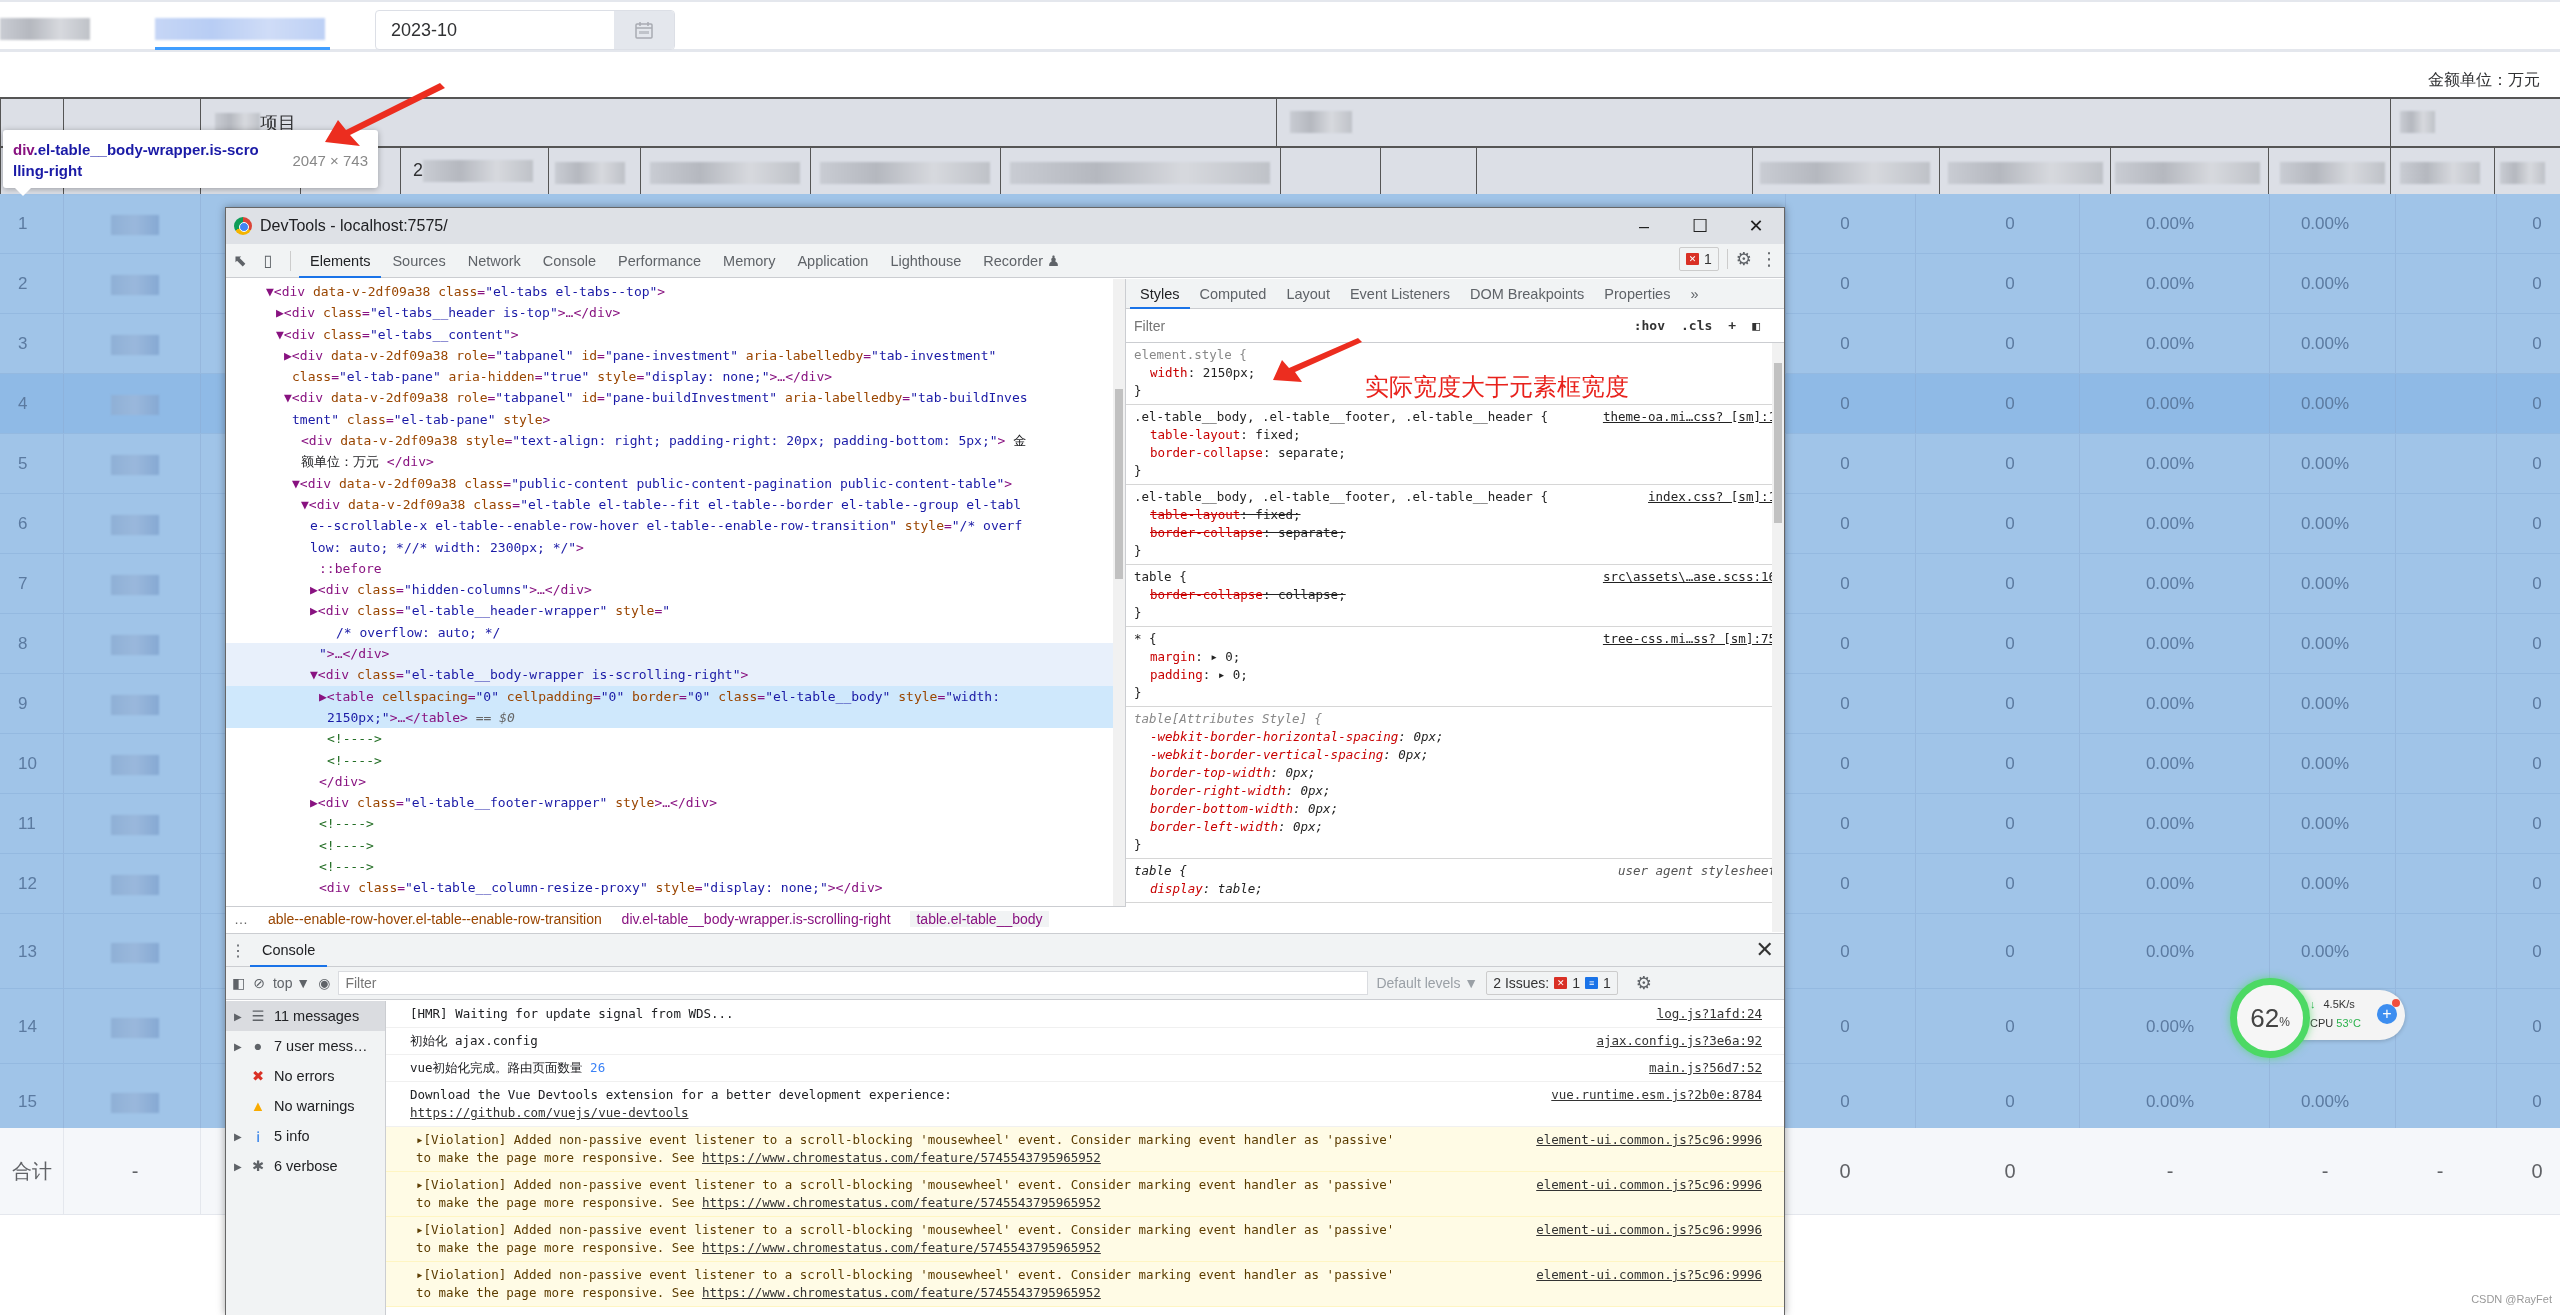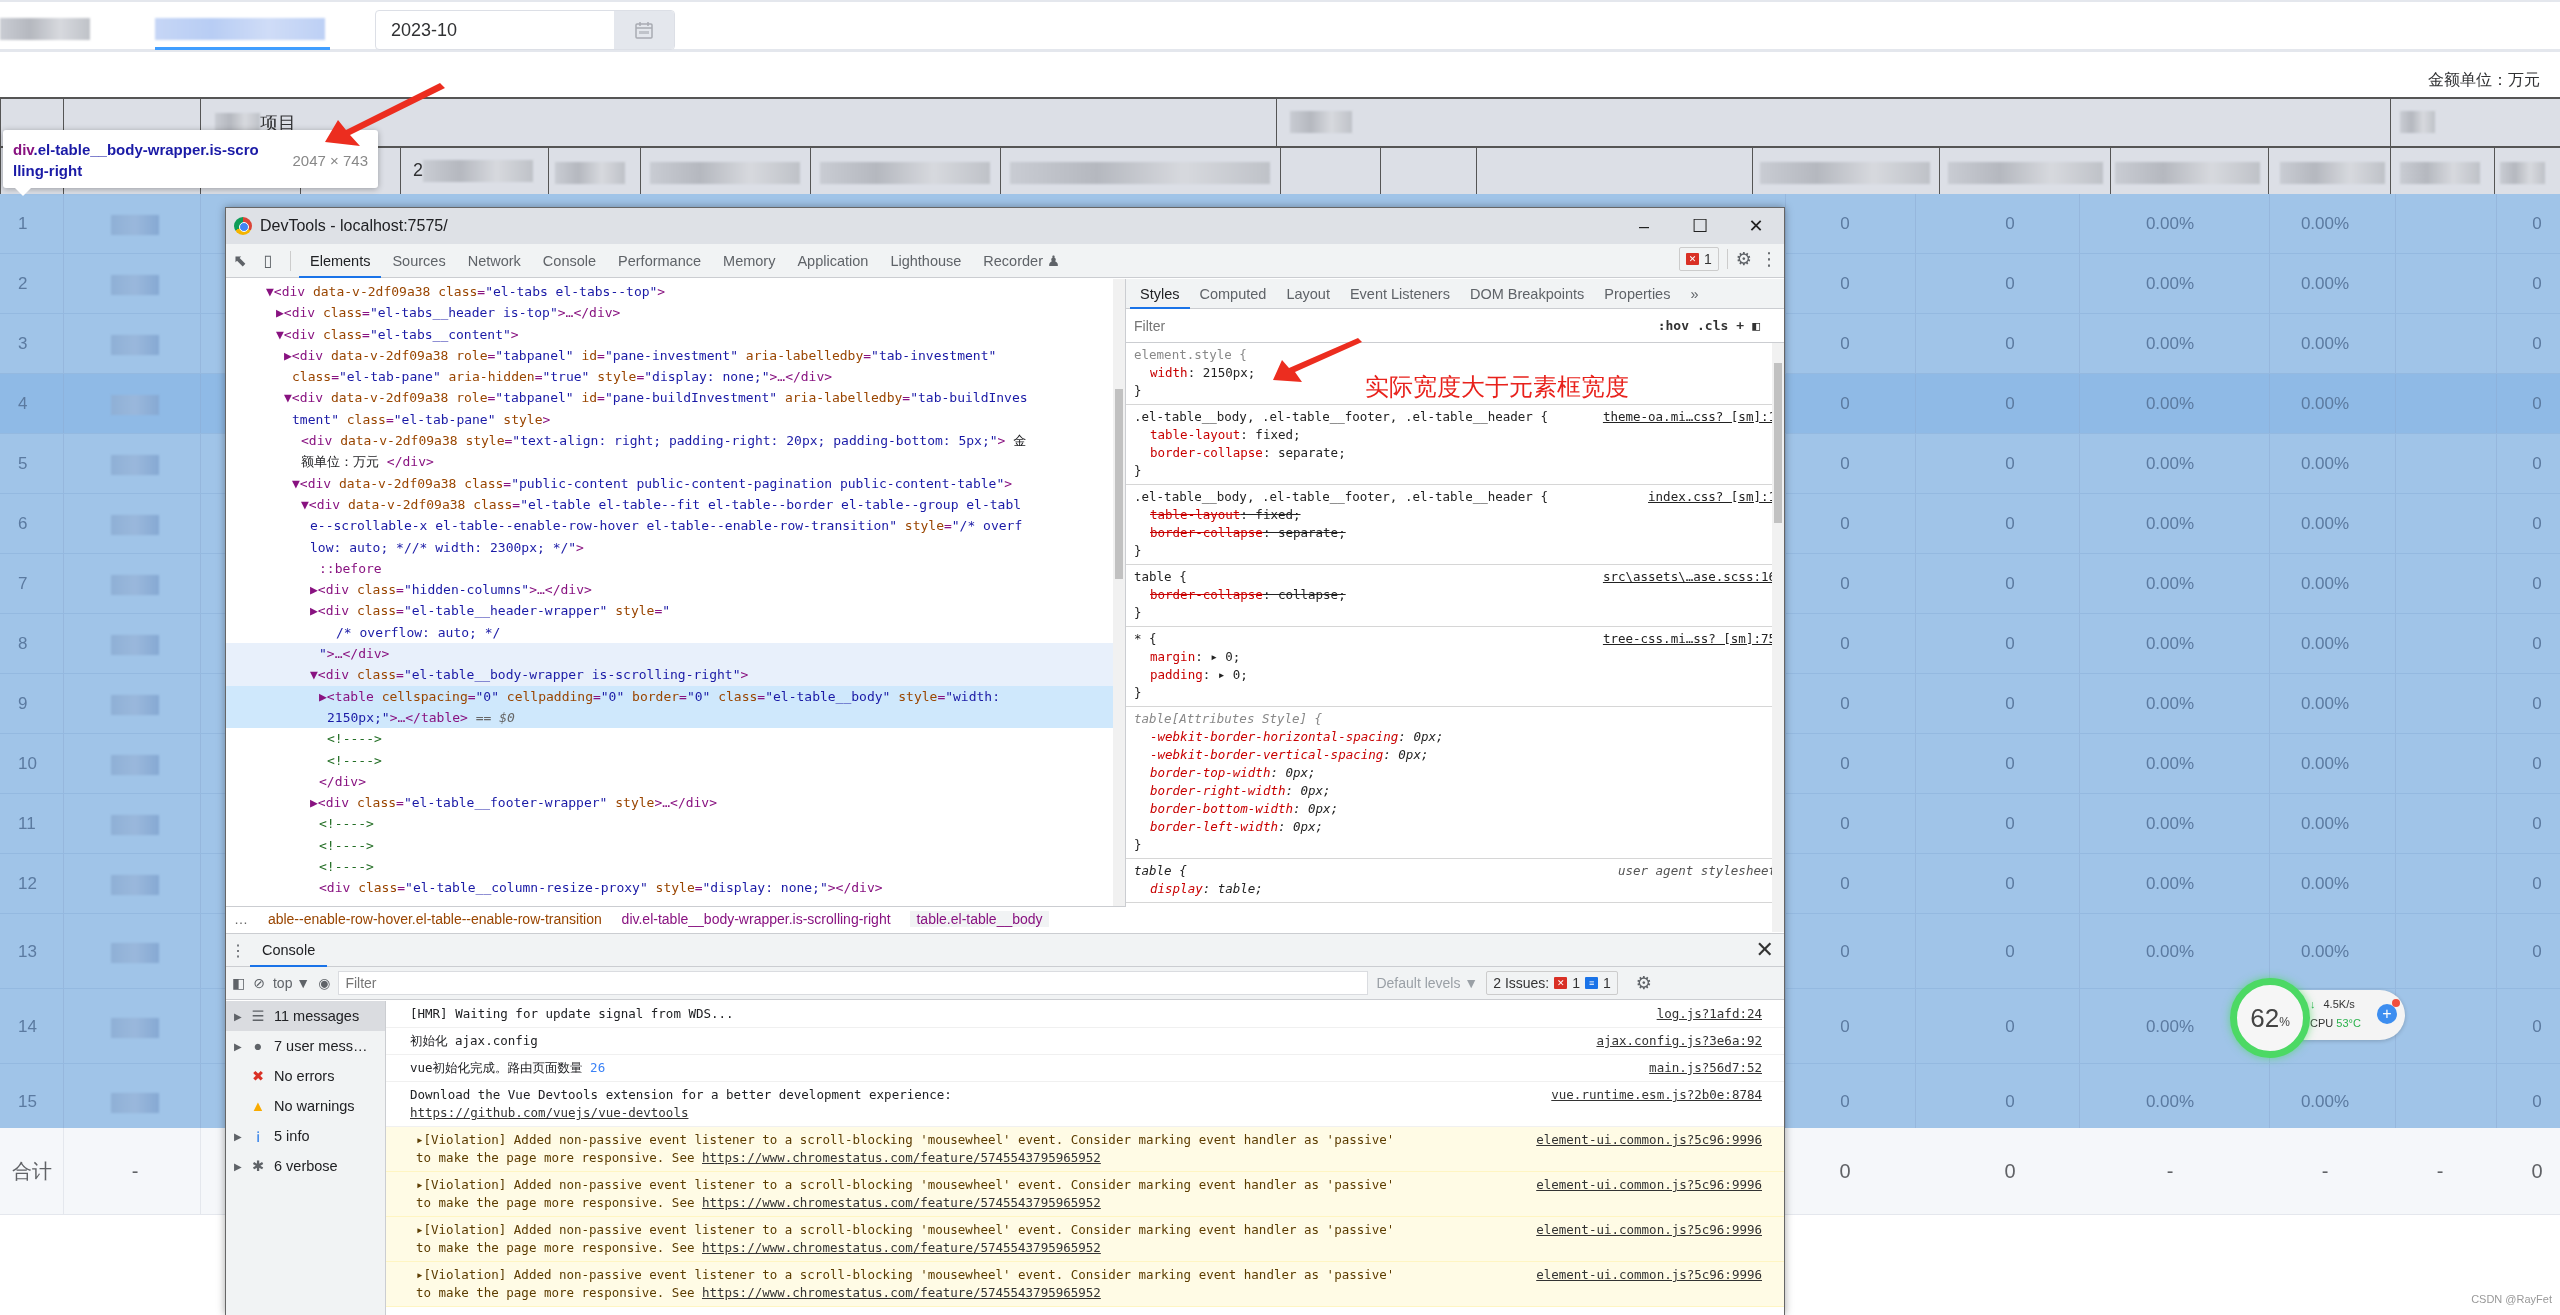--- a/index.html
+++ b/index.html
@@ -72,21 +72,21 @@
   .crumbs span { margin-right: 16px; color: #994500; }
   .crumbs .c2 { color: #881280; }
   .crumbs .c3 { background: #f1f3f4; color: #881280; padding: 0 6px; }
 
   .styles { position: absolute; left: 900px; top: 71px; width: 658px; height: 653px; background: #fff; overflow: hidden; }
   .st-tabs { height: 30px; border-bottom: 1px solid #cbcdd1; display: flex; align-items: center; background: #f1f3f4; font-size: 14.5px; color: #5f6368; padding-left: 4px; }
   .st-tabs span { padding: 0 10px; height: 30px; line-height: 30px; }
   .st-tabs .active { color: #202124; border-bottom: 2px solid #1a73e8; }
   .st-filter { height: 34px; display: flex; align-items: center; border-bottom: 1px solid #cbcdd1; padding: 0 4px; }
   .st-filter input { flex: 0 0 357px; height: 24px; border: none; background: #fff; font-size: 14px; padding-left: 4px; font-family: "Liberation Sans", sans-serif; }
-  .st-filter .tools { margin-left: auto; display: flex; gap: 8px; font-family: "DejaVu Sans Mono", monospace; font-size: 13px; font-weight: bold; color: #333; margin-right: 20px; }
+  .st-filter .tools { margin-left: auto; display: flex; gap: 16px; font-family: "DejaVu Sans Mono", monospace; font-size: 13px; font-weight: bold; color: #333; margin-right: 20px; }
   .rule { border-bottom: 1px solid #d6d6d6; padding: 3px 8px 4px; font-family: "DejaVu Sans Mono", "Liberation Mono", monospace; font-size: 12.5px; line-height: 18px; color: #222; position: relative; }
   .rule .src { position: absolute; right: 8px; top: 3px; text-decoration: underline; color: #222; }
   .rule .src.ua { text-decoration: none; font-style: italic; color: #555; }
   .prop { padding-left: 16px; }
   .pn { color: #c80000; } .strike { text-decoration: line-through; }
   .dim-sel { color: #888; }
   .it { font-style: italic; }
   .annot { position: absolute; left: 1365px; top: 371px; font-size: 24px; color: #e8221c; font-family: "DejaVu Sans", sans-serif; }
   .st-scroll { position: absolute; right: 0; top: 64px; width: 12px; height: 590px; background: #f1f1f1; }
   .st-scroll .thumb { position: absolute; left: 2px; top: 20px; width: 8px; height: 160px; background: #c1c1c1; }

